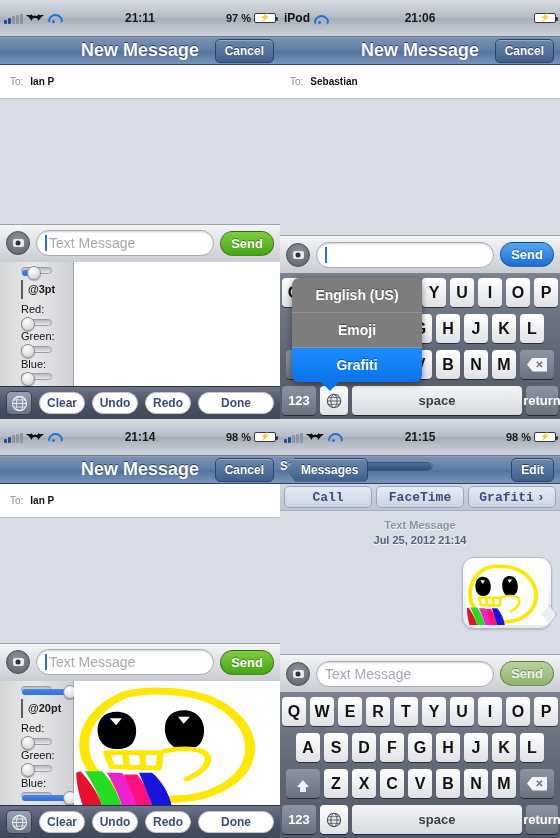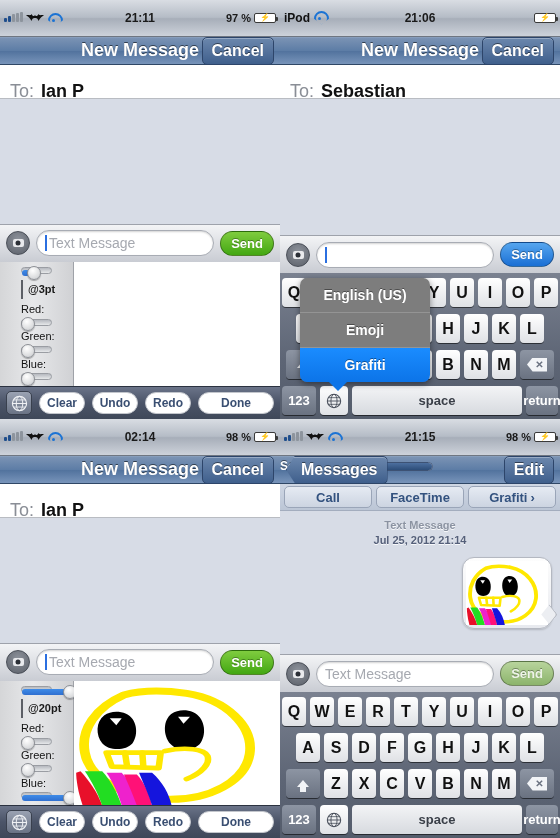--- a/index.html
+++ b/index.html
@@ -28,21 +28,21 @@
   .statusbar {
     height: 37px;
     background: linear-gradient(to bottom, #d9dde3 0%, #b5bcc6 48%, #a7aeb9 52%, #cdd2da 100%);
     display: flex; align-items: center;
     padding: 0 4px;
     font-size: 12px; font-weight: bold;
     color: #1a1a1a;
     position: relative;
     border-bottom: 1px solid #6f7681;
   }
-  .sb-left { display: flex; align-items: flex-start; gap: 3px; }
+  .sb-left { display: flex; align-items: flex-end; gap: 3px; }
   .sb-time {
     position: absolute; left: 0; right: 0; text-align: center;
     font-size: 12px; font-weight: bold; letter-spacing: 0px;
   }
   .sb-right {
     margin-left: auto; display: flex; align-items: center; gap: 3px;
     font-size: 11px; font-weight: bold;
   }
   .bars { display: flex; align-items: flex-end; gap: 1px; height: 9px; }
   .bars i { display: block; width: 3px; background: #1f4e8c; border-radius: 1px; }
@@ -94,42 +94,42 @@
     padding: 0 6px;
   }
   .navtitle {
     position: absolute; left: 0; right: 0; text-align: center;
     color: #fff; font-size: 18px; font-weight: bold;
     text-shadow: 0 -1px 0 rgba(0,0,0,.55);
   }
   .navbtn {
     margin-left: auto;
     padding: 4px 9px;
-    font-size: 16px; font-weight: bold; color: #fff;
+    font-size: 12px; font-weight: bold; color: #fff;
     background: linear-gradient(to bottom, #6b87ad, #3f5f8c);
     border: 1px solid #2d4straight;
     border: 1px solid #2d456a;
     border-radius: 5px;
     text-shadow: 0 -1px 0 rgba(0,0,0,.5);
     position: relative; z-index: 2;
     box-shadow: inset 0 1px 0 rgba(255,255,255,.3);
   }
   .navbtn-back {
     margin-left: 0; margin-right: auto;
     padding: 4px 9px 4px 14px;
     clip-path: polygon(0 50%, 9px 0, 100% 0, 100% 100%, 9px 100%);
     border-radius: 0 5px 5px 0;
   }
 
   
   .tofield {
     height: 34px; background: #fff;
     border-bottom: 1px solid #b9bcc2;
-    display: flex; padding: 16px 10px;
-    font-size: 18px;
+    display: flex; align-items: center; padding: 16px 10px;
+    font-size: 10px;
   }
   .to-label { color: #8a8e96; margin-right: 7px; }
   .to-value { color: #111; font-weight: bold; }
 
   .convo-area { background: #d7dce6; flex: 1; }
 
   
   .composebar {
     height: 38px;
     background: linear-gradient(to bottom, #f3f4f6, #c9ccd3);
@@ -283,21 +283,21 @@
     width: 20px; height: 14px; background: #f2f4f7;
     clip-path: polygon(28% 0, 100% 0, 100% 100%, 28% 100%, 0 50%);
     display: flex; align-items: center; justify-content: center;
     font-size: 10px; font-weight: bold; color: #6a7281;
     padding-left: 5px;
   }
 
   
   .langpop {
     position: absolute;
-    left: 20px; bottom: 37px;
+    left: 12px; bottom: 37px;
     width: 130px;
     border-radius: 7px;
     overflow: visible;
     box-shadow: 0 2px 6px rgba(0,0,0,.45);
     z-index: 5;
   }
   .langitem {
     padding: 9px 6px; text-align: center;
     font-size: 14px; font-weight: bold; color: #fff;
     background: #7d7d7d;
@@ -320,20 +320,21 @@
     background: linear-gradient(to bottom, #cfd7e4, #bcc6d6);
     border-bottom: 1px solid #a3adbe;
     display: flex; align-items: stretch; gap: 4px; padding: 2px 4px;
   }
   .contactbtn {
     flex: 1; border: 1px solid #9aa5b8; border-radius: 5px;
     background: linear-gradient(to bottom, #e6ebf3, #ccd4e1);
     display: flex; align-items: center; justify-content: center;
     font-size: 13px; font-weight: bold; color: #33527f;
     gap: 3px;
+    font-family: Liberation Mono, monospace;
   }
   .msgmeta {
     text-align: center; padding: 7px 0 3px;
     font-size: 11px; font-weight: bold; color: #8b93a2;
     text-shadow: 0 1px 0 rgba(255,255,255,.8);
     line-height: 1.35;
   }
   .msgmeta .dt { color: #55607a; }
   .bubblerow { display: flex; justify-content: flex-end; padding: 6px 8px 0; }
   .bubble {
@@ -589,21 +590,21 @@
               <i></i>
               <i></i>
             </span>
           <span class="carrier-glyph">
             <svg width="18" height="9" viewBox="0 0 36 18">
                 <path d="M0 5 C5 3 9 6 11 2 C13 7 17 7 18 4 C19 7 23 7 25 2 C27 6 31 3 36 5 C30 7 27 12 25 16 C24 11 21 9 18 10 C15 9 12 11 11 16 C9 12 6 7 0 5Z" fill="#111"></path>
               </svg>
           </span>
           <span class="wifi"></span>
         </div>
-        <div class="sb-time">02:14</div>
+        <div class="sb-time">21:14</div>
         <div class="sb-right">
           <span>98 %</span>
           <span class="battery"><span class="fill"></span><span class="bolt">⚡</span></span>
         </div>
       </div>
 
       <div class="navbar">
         <div class="navtitle">New Message</div>
         <div class="navbtn">Cancel</div>
       </div>

